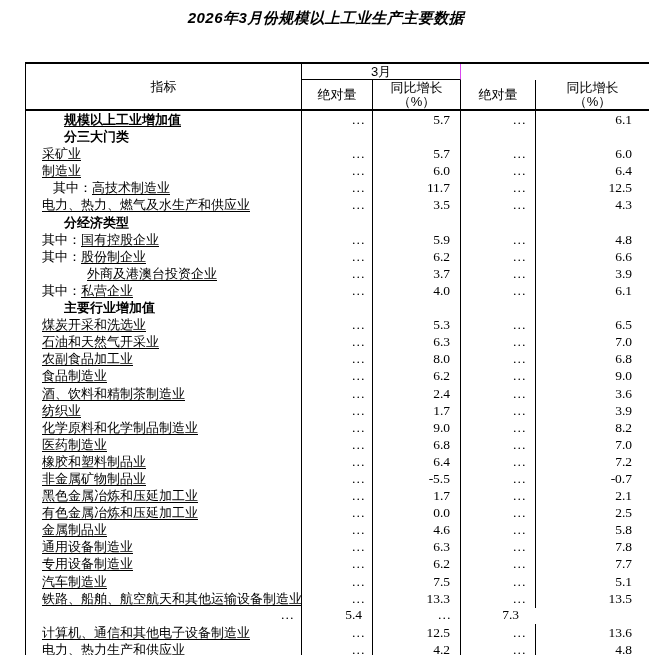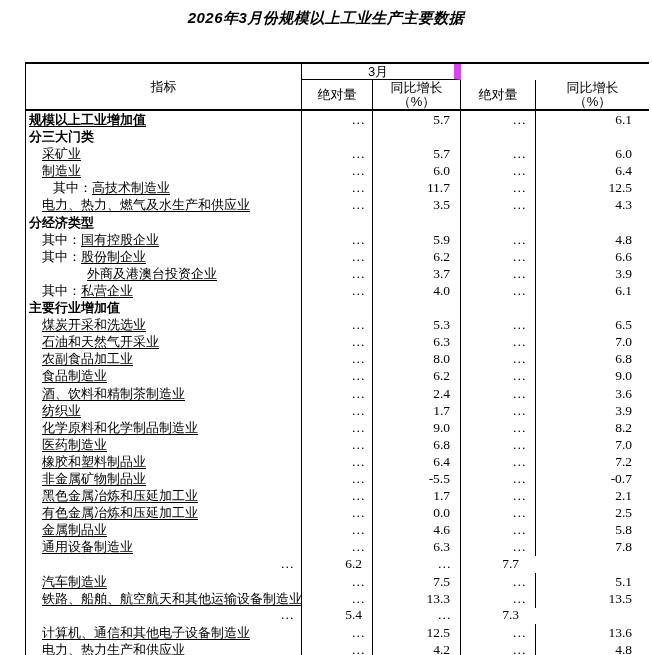--- a/index.html
+++ b/index.html
@@ -7,37 +7,37 @@
               font-family:"Liberation Sans","DejaVu Sans",sans-serif; color:#000; }
   .page { position:relative; width:652px; height:655px; }
   .title { position:absolute; top:9px; left:0; width:100%; text-align:center;
            font-size:15px; font-weight:bold; letter-spacing:0.5px;font-style:italic; }
   .table { position:absolute; left:25px; top:62px; width:624px;
            border-top:2px solid #000; border-left:1px solid #000; }
   .thead { display:grid; grid-template-columns:276px 71px 88px 75px 113px;
            grid-template-rows:16px 29px; border-bottom:2px solid #000; font-size:13px; }
   .thead .cell { display:flex; align-items:center; justify-content:center; text-align:center; }
   .h-indicator { grid-column:1; grid-row:1/3; border-right:1px solid #000; }
-  .h-g1 { grid-column:2/4; grid-row:1; border-right:7px solid #d946ef; border-bottom:1px solid #000; }
+  .h-g1 { grid-column:2/4; grid-row:1; border-right:1px solid #d946ef; border-bottom:1px solid #000; }
   .h-g2 { grid-column:4/6; grid-row:1; border-bottom:1px solid #000; }
   .h-s1 { grid-column:2; grid-row:2; border-right:1px solid #000; }
   .h-s2 { grid-column:3; grid-row:2; border-right:1px solid #000; line-height:14px; flex-direction:column; }
   .h-s3 { grid-column:4; grid-row:2; border-right:1px solid #000; }
   .h-s4 { grid-column:5; grid-row:2; line-height:14px; flex-direction:column; }
   .tbody { font-size:13px; }
   .trow { display:grid; grid-template-columns:276px 71px 88px 75px 113px; height:17.1px; }
   .trow .cell { display:flex; align-items:center; white-space:nowrap; overflow:visible; }
   .trow .label { justify-content:flex-start; border-right:1px solid #000; }
   .trow .num  { justify-content:flex-end; border-right:1px solid #000;
                 font-family:"Liberation Serif","DejaVu Serif",serif; font-size:13.5px; }
   .trow .num.c1 { padding-right:7px; }
   .trow .num.c2 { padding-right:10px; }
   .trow .num.c3 { padding-right:9px; }
   .trow .num.c4 { padding-right:17px; border-right:none; }
-  .ind0 { padding-left:3px; }
+  .ind0 { padding-left:3px;margin-left:35px; }
   .ind1 { padding-left:16px; }
   .ind2 { padding-left:27px; }
   .ind3 { padding-left:61px; }
   .bold { font-weight:bold; }
   .link { text-decoration:underline; text-underline-offset:2px; text-decoration-thickness:1px; }
 </style>
 </head>
 <body>
 
 <div class="page">
@@ -291,20 +291,23 @@
         <div class="trow">
           <div class="cell label ind1">
             <span class="link">通用设备制造业</span>
           </div>
           <div class="cell num c1">…</div>
           <div class="cell num c2">6.3</div>
           <div class="cell num c3">…</div>
           <div class="cell num c4">7.8</div>
         </div>
         <div class="trow">
+          <div class="cell label ind1">
+            <span class="link">专用设备制造业</span>
+          </div>
           <div class="cell num c1">…</div>
           <div class="cell num c2">6.2</div>
           <div class="cell num c3">…</div>
           <div class="cell num c4">7.7</div>
         </div>
         <div class="trow">
           <div class="cell label ind1">
             <span class="link">汽车制造业</span>
           </div>
           <div class="cell num c1">…</div>

